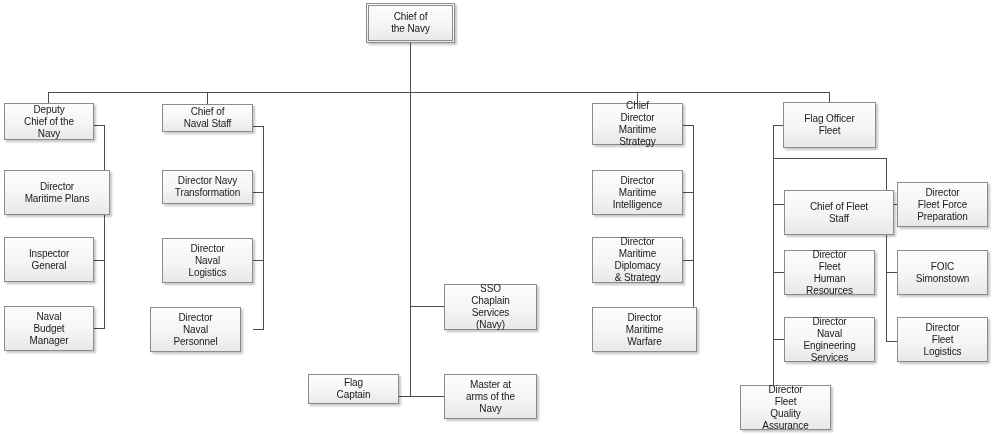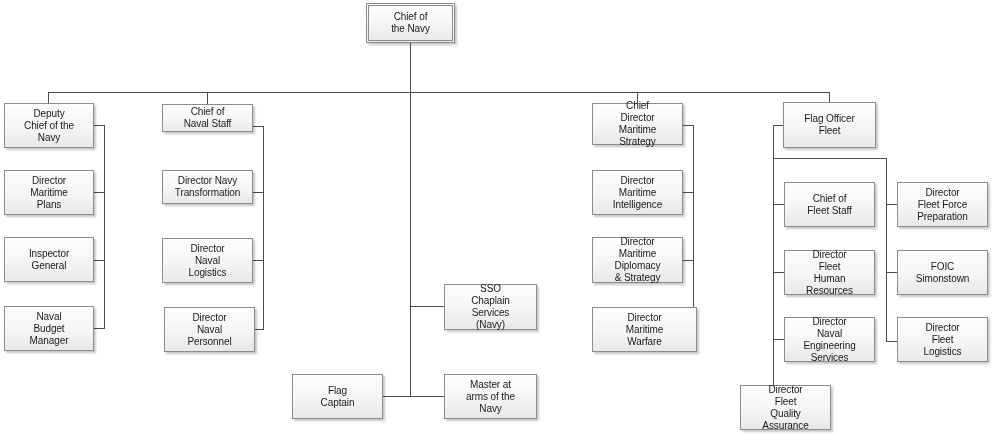--- a/index.html
+++ b/index.html
@@ -84,41 +84,41 @@
   <div class="hline" style="left:774px; top:204px; width:10px"></div>
   <div class="hline" style="left:774px; top:272px; width:10px"></div>
   <div class="hline" style="left:774px; top:339px; width:10px"></div>
   <div class="hline" style="left:774px; top:407px; width:10px"></div>
   <div class="hline" style="left:887px; top:204px; width:10px"></div>
   <div class="hline" style="left:887px; top:272px; width:10px"></div>
   <div class="hline" style="left:887px; top:341px; width:10px"></div>
 
   <div class="node root" style="left:366px; top:3px;   width:89px; height:40px">Chief of the Navy</div>
 
-  <div class="node" style="left:4px;   top:103px; width:90px; height:45px">Deputy Chief of the Navy</div>
-  <div class="node" style="left:4px;   top:170px; width:90px; height:45px">Director Maritime Plans</div>
+  <div class="node" style="left:4px;   top:103px; width:90px; height:37px">Deputy Chief of the Navy</div>
+  <div class="node" style="left:4px;   top:170px; width:106px; height:45px">Director Maritime Plans</div>
   <div class="node" style="left:4px;   top:237px; width:90px; height:45px">Inspector General</div>
   <div class="node" style="left:4px;   top:306px; width:90px; height:45px">Naval Budget Manager</div>
 
   <div class="node" style="left:162px; top:104px; width:91px; height:28px">Chief of Naval Staff</div>
   <div class="node" style="left:162px; top:170px; width:91px; height:34px">Director Navy Transformation</div>
   <div class="node" style="left:162px; top:238px; width:91px; height:45px">Director Naval Logistics</div>
-  <div class="node" style="left:164px; top:307px; width:91px; height:45px">Director Naval Personnel</div>
+  <div class="node" style="left:150px; top:307px; width:91px; height:45px">Director Naval Personnel</div>
 
   <div class="node" style="left:444px; top:284px; width:93px; height:46px">SSO Chaplain Services (Navy)</div>
-  <div class="node" style="left:292px; top:374px; width:91px; height:45px">Flag Captain</div>
+  <div class="node" style="left:308px; top:374px; width:91px; height:30px">Flag Captain</div>
   <div class="node" style="left:444px; top:374px; width:93px; height:45px">Master at arms of the Navy</div>
 
   <div class="node" style="left:592px; top:103px; width:91px; height:42px">Chief Director Maritime Strategy</div>
   <div class="node" style="left:592px; top:170px; width:91px; height:45px">Director Maritime Intelligence</div>
   <div class="node" style="left:592px; top:237px; width:91px; height:46px">Director Maritime Diplomacy &amp; Strategy</div>
   <div class="node" style="left:592px; top:307px; width:105px; height:45px">Director Maritime Warfare</div>
 
   <div class="node" style="left:783px; top:102px; width:93px; height:46px">Flag Officer Fleet</div>
-  <div class="node" style="left:784px; top:182px; width:91px; height:45px">Chief of Fleet Staff</div>
+  <div class="node" style="left:784px; top:190px; width:110px; height:45px">Chief of Fleet Staff</div>
   <div class="node" style="left:784px; top:250px; width:91px; height:45px">Director Fleet Human Resources</div>
   <div class="node" style="left:784px; top:317px; width:91px; height:45px">Director Naval Engineering Services</div>
   <div class="node" style="left:740px; top:385px; width:91px; height:45px">Director Fleet Quality Assurance</div>
   <div class="node" style="left:897px; top:182px; width:91px; height:45px">Director Fleet Force Preparation</div>
   <div class="node" style="left:897px; top:250px; width:91px; height:45px">FOIC Simonstown</div>
   <div class="node" style="left:897px; top:317px; width:91px; height:45px">Director Fleet Logistics</div>
 
 </div>
 
 </body></html>

